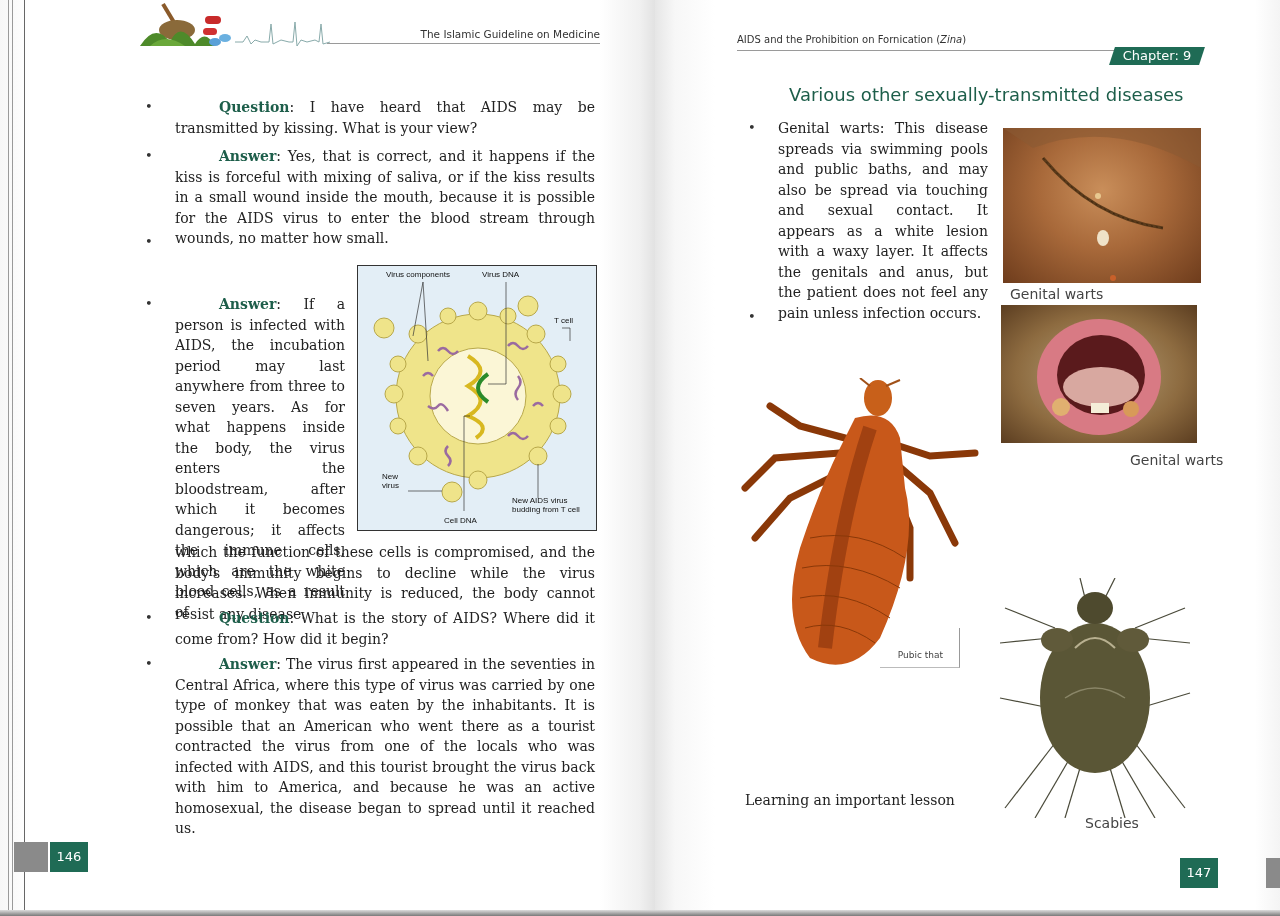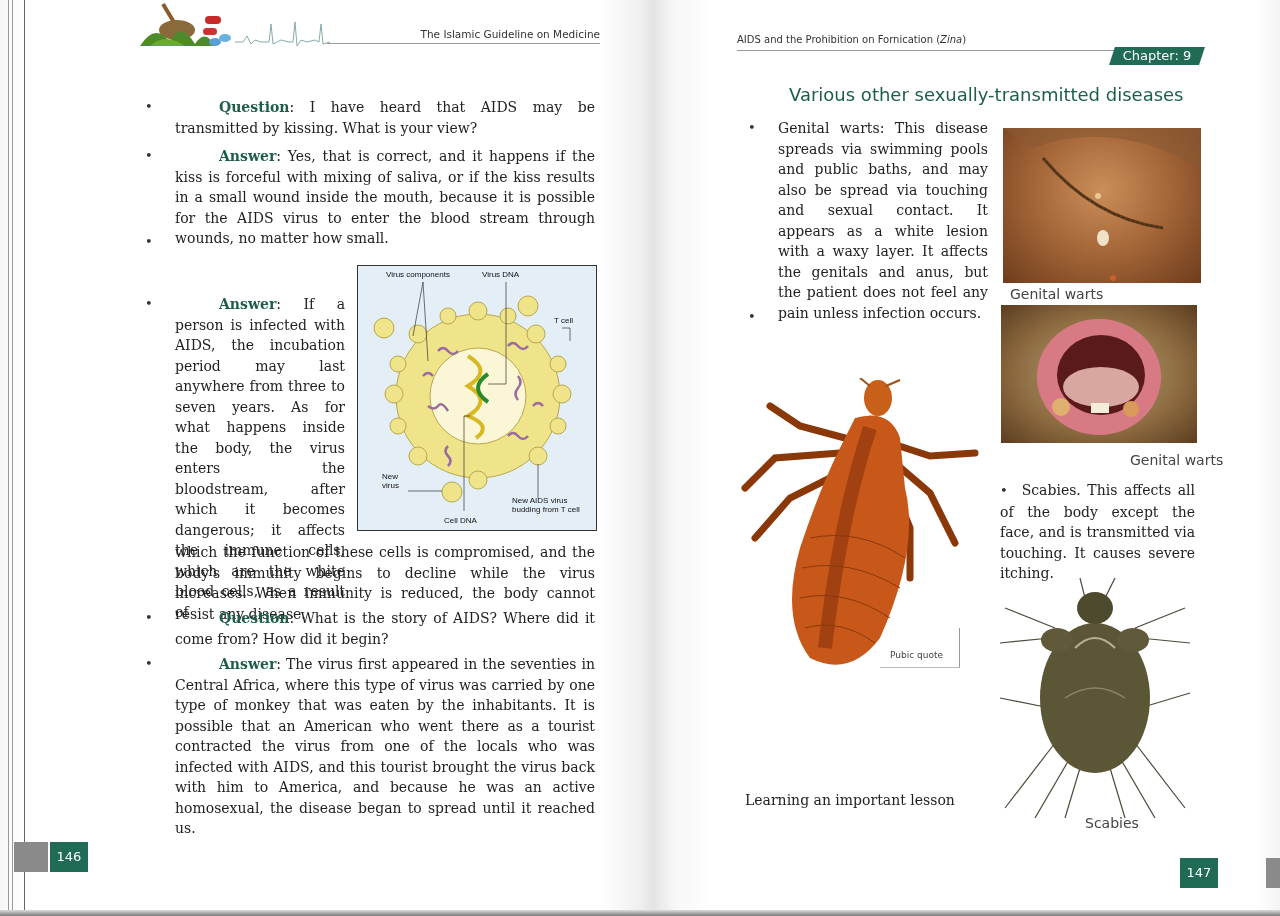--- a/index.html
+++ b/index.html
@@ -255,28 +255,25 @@
     <path d="M125 40 Q160 30 170 60 L175 110 Q190 170 150 260 Q120 300 80 280 Q50 240 70 170 Q90 110 110 70 Z" fill="#c8581a"></path>
     <path d="M140 50 Q110 140 95 270" stroke="#7a2a08" stroke-width="14" fill="none" opacity="0.5"></path>
     <g stroke="#8a3808" stroke-width="1" fill="none">
       <path d="M80 160 Q130 150 175 180"></path>
         <path d="M72 190 Q120 180 170 210"></path>
       <path d="M70 220 Q115 210 160 240"></path>
         <path d="M75 250 Q110 240 145 265"></path>
     </g>
   </svg>
   <div class="pubic-label">
-    <span>Pubic quote</span>
+    <span>Pubic that</span>
   </div>
 
   <div class="rlesson txt">Learning an important lesson</div>
 
-  <div class="bullet-item txt r3">
-    <div class="justify" style="text-indent:0;"><span class="bullet" style="position:static;margin-right:14px;">•</span><span>Scabies. This affects all of the body except the face, and is transmitted via touching. It causes severe itching.</span></div>
-  </div>
 
   <svg class="mite" viewBox="0 0 200 240">
     <g stroke="#4a4a3a" stroke-width="1.2" fill="none">
       <line x1="60" y1="50" x2="10" y2="30"></line>
         <line x1="55" y1="60" x2="5" y2="65"></line>
       <line x1="140" y1="50" x2="190" y2="30"></line>
         <line x1="145" y1="60" x2="195" y2="65"></line>
       <line x1="55" y1="130" x2="5" y2="120"></line>
         <line x1="145" y1="130" x2="195" y2="115"></line>
       <line x1="60" y1="165" x2="10" y2="230"></line>

